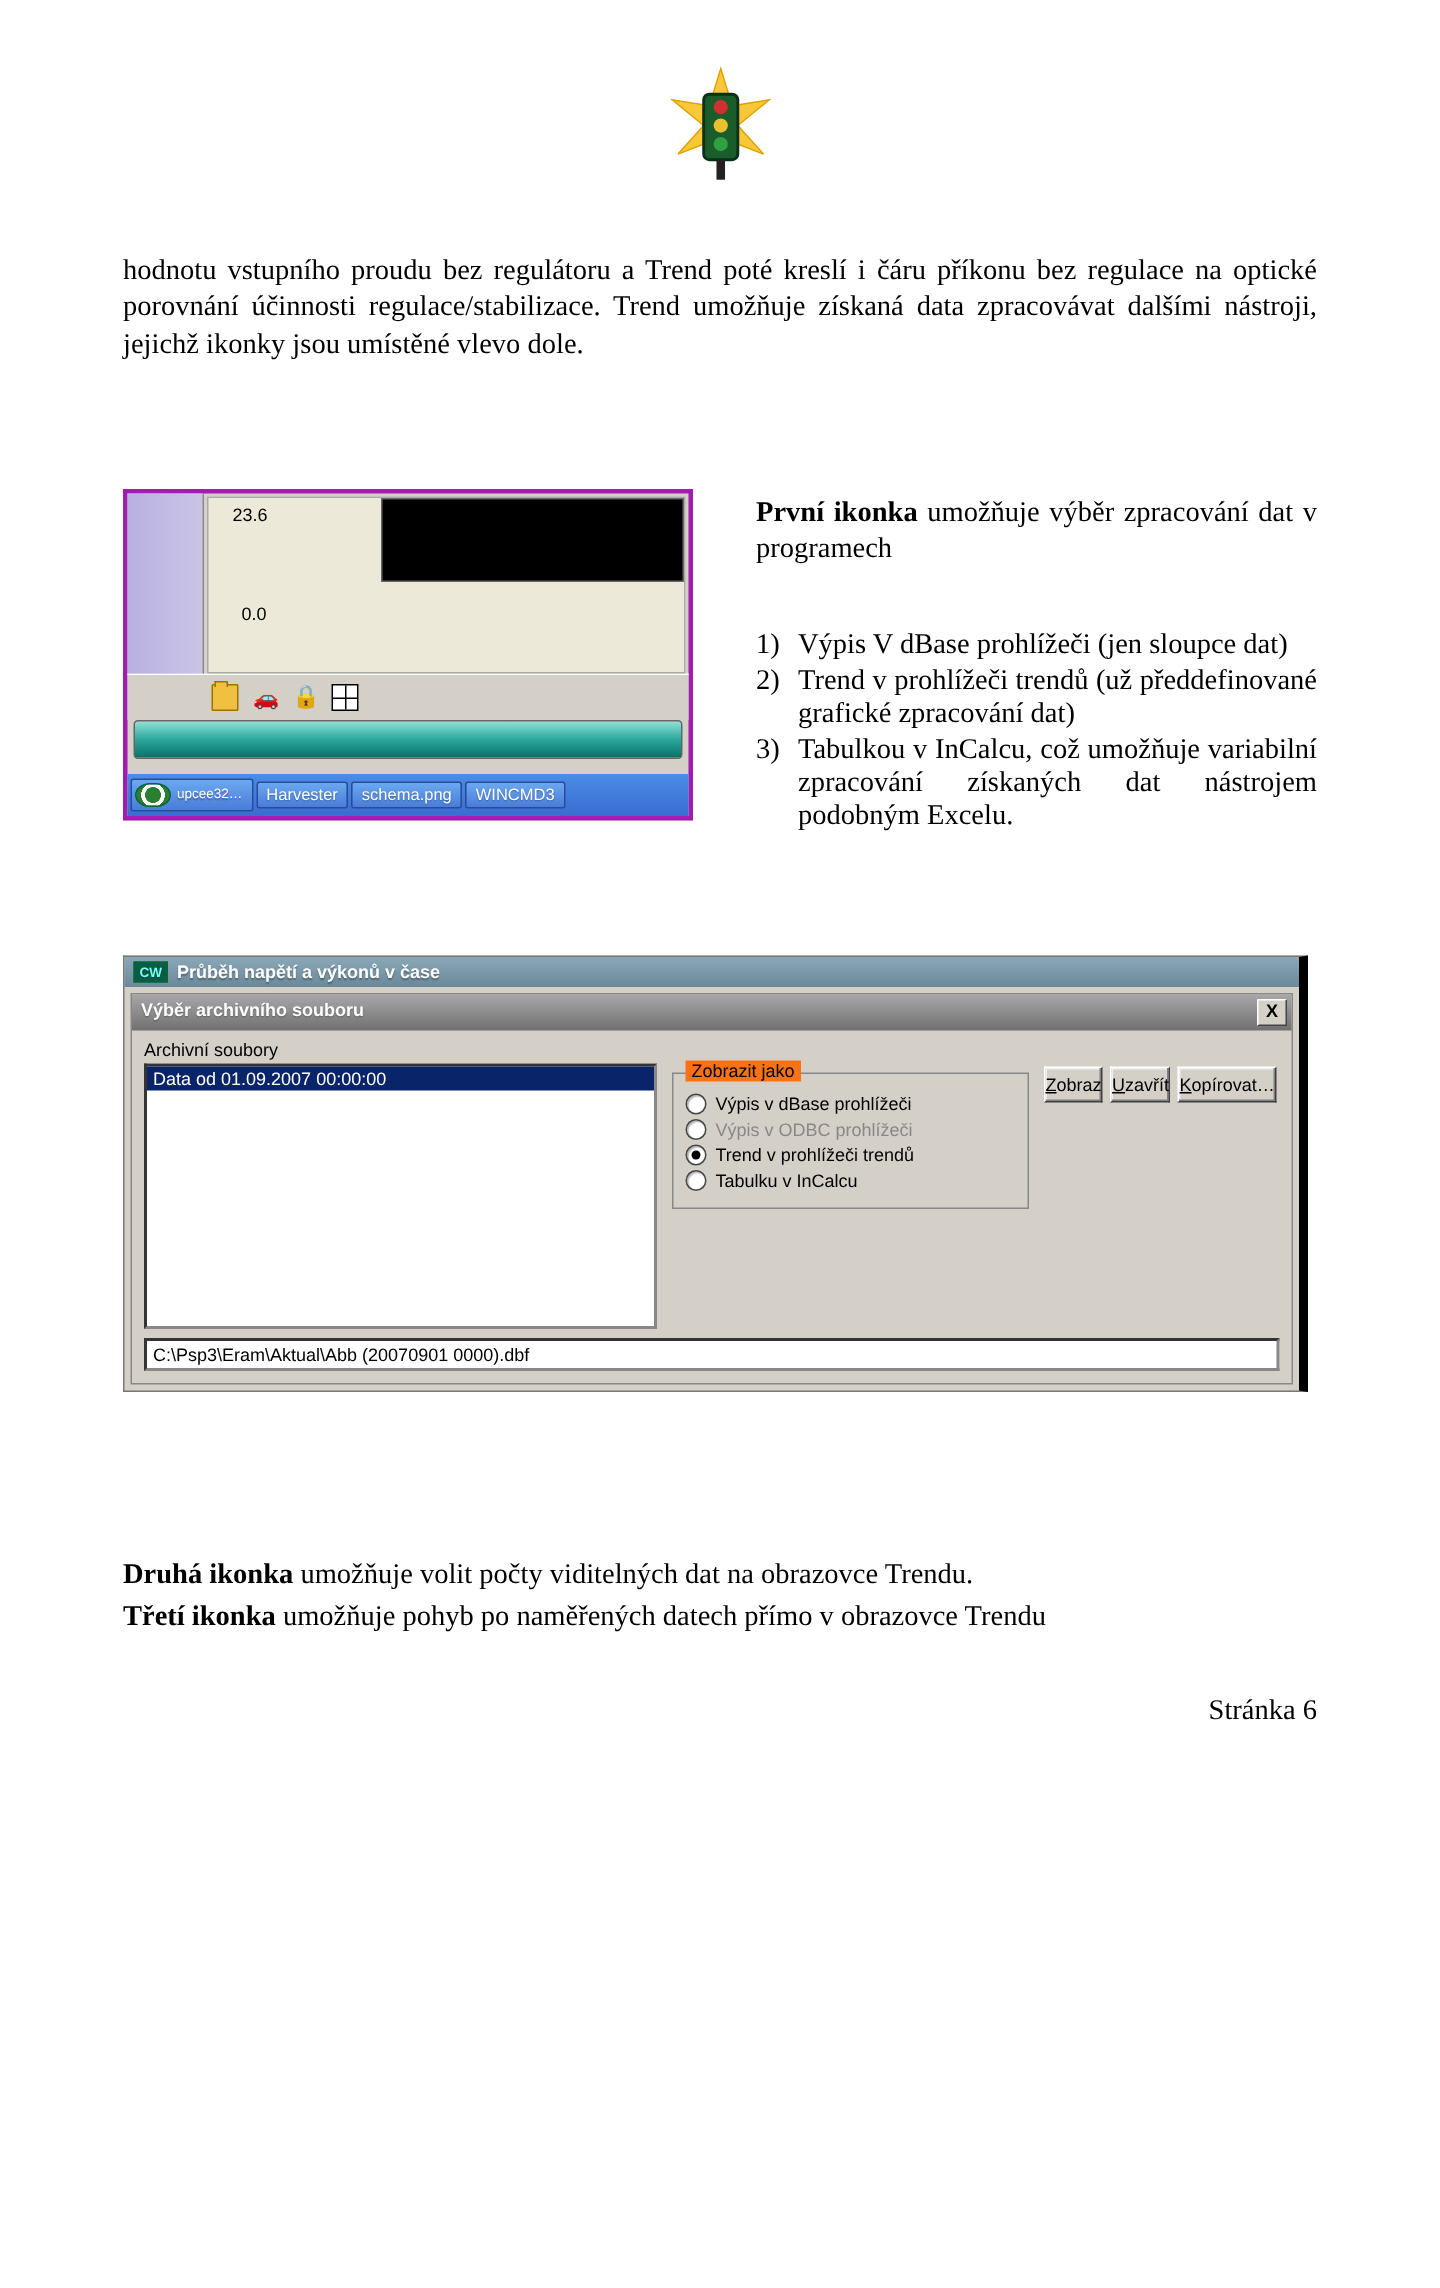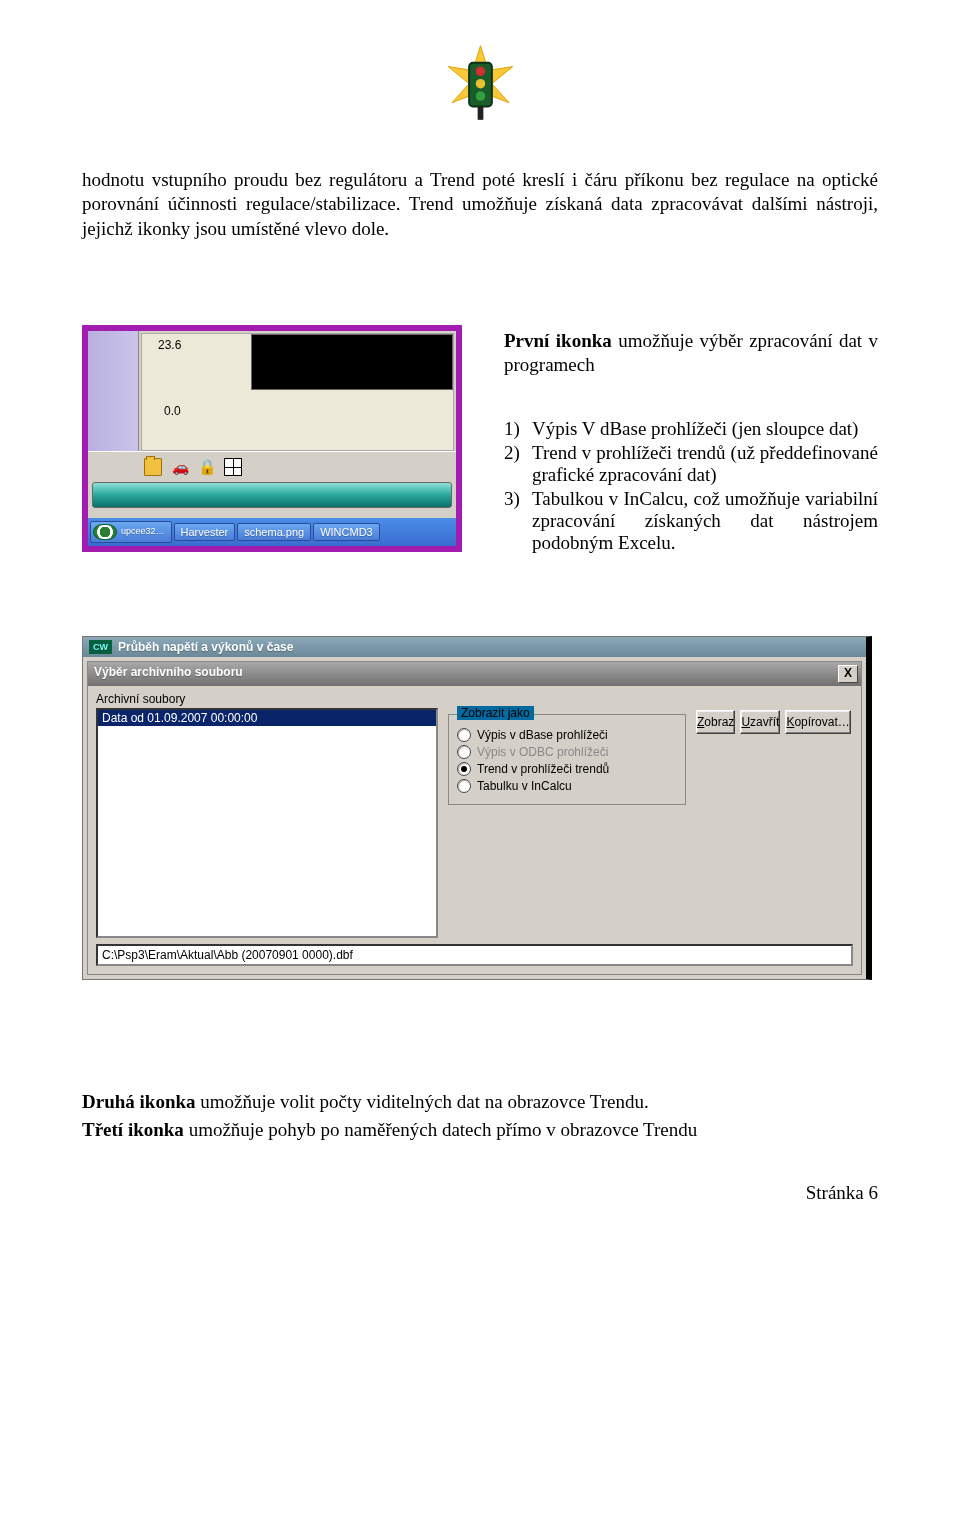--- a/index.html
+++ b/index.html
@@ -35,21 +35,21 @@
   .section-gap-3 { height: 110px; }
   .footer { text-align: right; margin-top: 40px; }
 
   
   .shot1 {
     width: 380px;
     background: #d4d0c8;
     font-family: "Tahoma", "Arial", sans-serif;
     font-size: 13px;
     color: #000;
-    border: 6px solid #a21caf;
+    border: 3px solid #a21caf;
     box-sizing: border-box;
   }
   .shot1-top {
     display: flex;
     height: 120px;
   }
   .shot1-vbar {
     width: 50px;
     background: linear-gradient(to right,#b8b0e0,#cac4e8);
     border-right: 1px solid #888;
@@ -146,34 +146,34 @@
     font-weight:bold;
     padding: 3px 3px 3px 6px;
     text-shadow: 0 1px 1px rgba(0,0,0,0.3);
   }
   .closebox { width:18px; height:16px; background:#d4d0c8; border:1px solid #fff; border-right-color:#444; border-bottom-color:#444; color:#000; font-family: Arial; font-weight:bold; font-size:12px; text-align:center; line-height:14px; text-shadow:none;}
   .shot2-body { padding: 6px 8px 8px 8px; }
   .label { margin-bottom: 2px; }
   .shot2-row { display:flex; gap: 10px; align-items:flex-start; }
   .listbox {
     flex: 0 0 342px;
-    height: 230px;
+    height: 177px;
     background:#fff;
     border: 2px inset #888;
     box-sizing: border-box;
   }
   .listbox-item { background:#0a246a; color:#fff; padding:1px 4px; font-size:12px; }
   .groupbox {
     flex: 0 0 220px;
     border: 1px solid #888;
     padding: 10px 8px 8px 8px;
     position: relative;
     margin-top: 6px;
   }
-  .groupbox-title { position:absolute; top:-9px; left:8px; background:#0369a1; padding:0 4px; font-size:12px;}
+  .groupbox-title { position:absolute; top:-9px; left:8px; background:#f97316; padding:0 4px; font-size:12px;}
   .radio-row { display:flex; align-items:center; gap:6px; margin: 3px 0; font-size:12px;}
   .radio { width:12px; height:12px; border-radius:50%; background:#fff; border:1px solid #444; box-shadow: inset 1px 1px 1px rgba(0,0,0,0.3); position:relative; flex-shrink:0;}
   .radio.sel::after { content:""; position:absolute; top:3px; left:3px; width:6px; height:6px; background:#000; border-radius:50%;}
   .radio-label.disabled { color:#888;}
   .btn-col { flex: 0 0 150px; display:flex; flex-direction:row; gap:5px; margin-top: 2px;}
   .winbtn {
     background:#d4d0c8;
     border:1px solid #fff;
     border-right-color:#404040;
     border-bottom-color:#404040;

